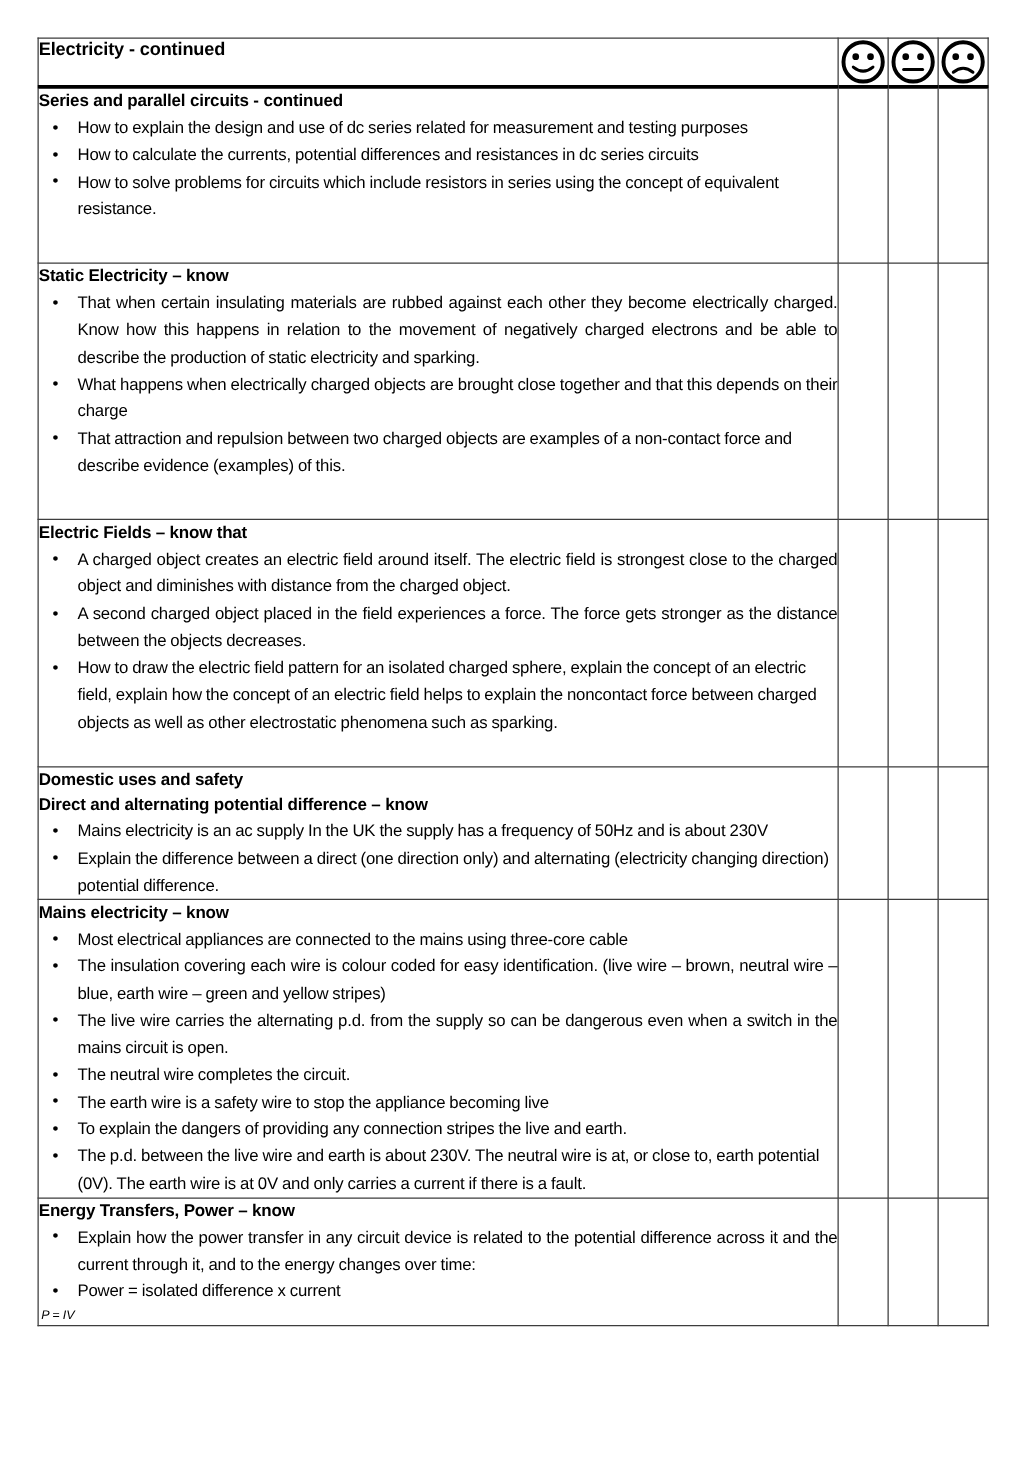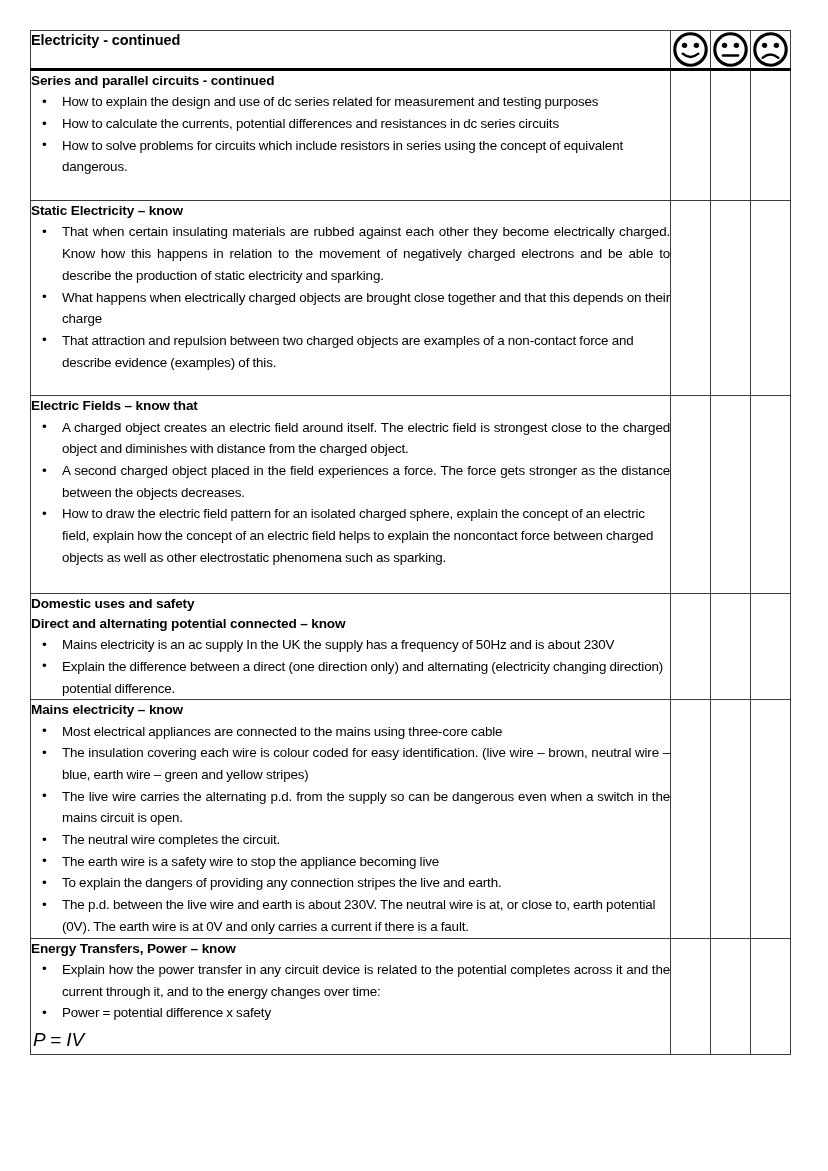--- a/index.html
+++ b/index.html
@@ -61,21 +61,21 @@
     text-align: center;
     vertical-align: top;
     padding: 3px 0 0 0;
   }
   .face-ico { display: block; margin: 0 auto; }
 
   
   .sec-cell {
     padding: 6px 10px 6px 8px;
   }
-  .sec-cell.pad-bottom { padding-bottom: 22px; }
+  .sec-cell.pad-bottom { padding-bottom: 32px; }
   .sec-cell.pad-bottom-lg { padding-bottom: 24px; margin-left: 44px; }
 
   .sec-head {
     font-size: 13.6px;
     font-weight: bold;
     line-height: 1.42;
     letter-spacing: -0.15px;
     margin: 0 0 1px 0;
   }
 
@@ -98,21 +98,21 @@
     content: "\2022";
     position: absolute;
     left: 11px;
     top: -0.5px;
     font-size: 13.5px;
     line-height: 1.62;
   }
   ul.bullets > li:last-child { text-align: left; }
 
   .formula {
-    font-size: 19px;
+    font-size: 10px;
     font-style: italic;
     line-height: 1.55;
     letter-spacing: -0.1px;
     padding-left: 2px;
     margin-top: 1px;
   }
 
   .empty-cell { padding: 0; }
 </style>
 </head>
@@ -158,21 +158,21 @@
           </svg>
         </td>
       </tr>
 
       <tr>
         <td class="sec-cell pad-bottom">
           <div class="sec-head">Series and parallel circuits - continued</div>
           <ul class="bullets">
             <li>How to explain the design and use of dc series related for measurement and testing purposes</li>
             <li>How to calculate the currents, potential differences and resistances in dc series circuits</li>
-            <li>How to solve problems for circuits which include resistors in series using the concept of equivalent dangerous.</li>
+            <li>How to solve problems for circuits which include resistors in series using the concept of equivalent resistance.</li>
           </ul>
         </td>
         <td class="empty-cell"></td>
         <td class="empty-cell"></td>
         <td class="empty-cell"></td>
       </tr>
 
       <tr>
         <td class="sec-cell pad-bottom">
           <div class="sec-head">Static Electricity – know</div>
@@ -197,21 +197,21 @@
           </ul>
         </td>
         <td class="empty-cell"></td>
         <td class="empty-cell"></td>
         <td class="empty-cell"></td>
       </tr>
 
       <tr>
         <td class="sec-cell">
           <div class="sec-head">Domestic uses and safety</div>
-          <div class="sec-head">Direct and alternating potential connected – know</div>
+          <div class="sec-head">Direct and alternating potential difference – know</div>
           <ul class="bullets">
             <li>Mains electricity is an ac supply  In the UK the supply has a frequency of 50Hz and is about 230V</li>
             <li>Explain the difference between a direct (one direction only) and alternating (electricity changing direction) potential difference.</li>
           </ul>
         </td>
         <td class="empty-cell"></td>
         <td class="empty-cell"></td>
         <td class="empty-cell"></td>
       </tr>
 
@@ -230,22 +230,22 @@
         </td>
         <td class="empty-cell"></td>
         <td class="empty-cell"></td>
         <td class="empty-cell"></td>
       </tr>
 
       <tr>
         <td class="sec-cell">
           <div class="sec-head">Energy Transfers, Power – know</div>
           <ul class="bullets">
-            <li>Explain how the power transfer in any circuit device is related to the potential completes across it and the current through it, and to the energy changes over time:</li>
-            <li>Power = potential difference x safety</li>
+            <li>Explain how the power transfer in any circuit device is related to the potential difference across it and the current through it, and to the energy changes over time:</li>
+            <li>Power = isolated difference x current</li>
           </ul>
           <div class="formula">P = IV</div>
         </td>
         <td class="empty-cell"></td>
         <td class="empty-cell"></td>
         <td class="empty-cell"></td>
       </tr>
 
     </tbody>
   </table>

